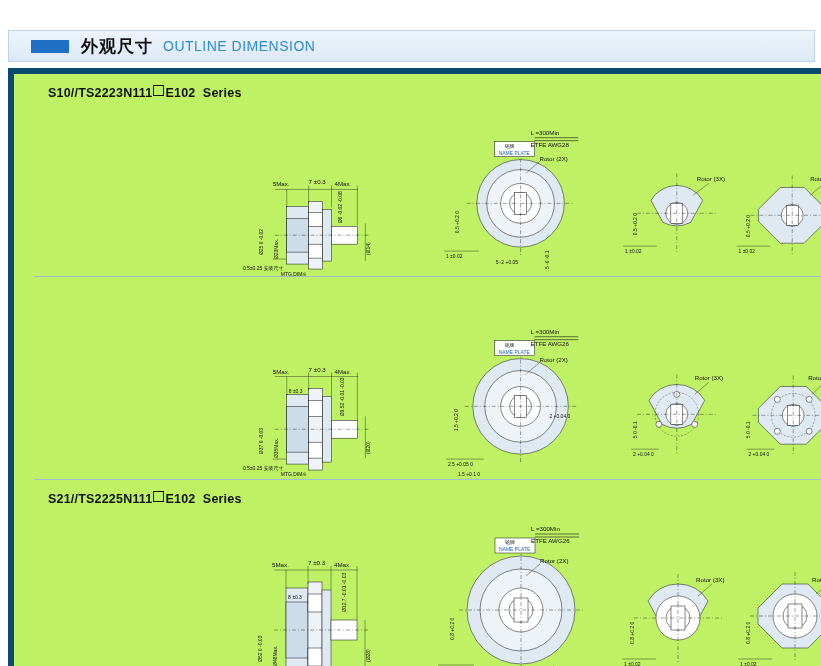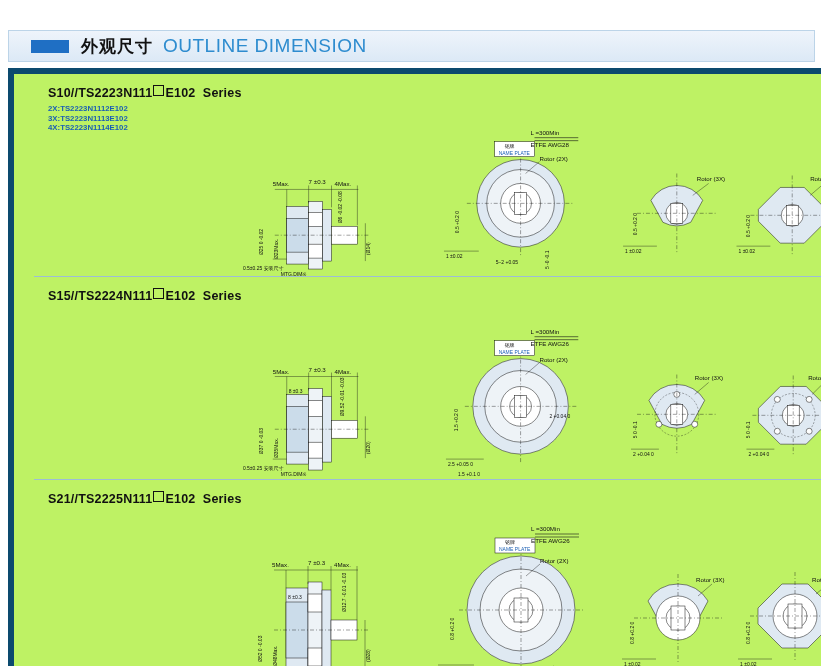--- a/index.html
+++ b/index.html
@@ -20,21 +20,21 @@
     border:1px solid #bcd4e8;
     display:flex;align-items:center;
   }
   .header .swatch{
     width:38px;height:13px;background:#1f6fc4;margin-left:22px;margin-right:12px;
   }
   .header .cn{
     font-size:17px;font-weight:bold;color:#111;letter-spacing:1px;
   }
   .header .en{
-    font-size:19px;color:#2e8ccf;margin-left:10px;letter-spacing:.5px;
+    font-size:14px;color:#2e8ccf;margin-left:10px;letter-spacing:.5px;
   }
 
   
   .frame{
     position:absolute;left:8px;top:44px;width:803px;height:614px;
     border:6px solid #0c4a6e;
     background:#bef264;
     padding-left:20px;
   }
   .section{
@@ -84,25 +84,20 @@
     <div class="cn">外观尺寸</div>
     <div class="en">OUTLINE DIMENSION</div>
   </div>
 
   <div class="frame">
 
     <div class="section">
       <div class="sec-title">
         <span>S10//TS2223N111</span><span class="box"></span><span>E102</span>&nbsp;&nbsp;<span>Series</span>
       </div>
-      <div class="variants">
-        <div>2X:TS2223N1112E102</div>
-        <div>3X:TS2223N1113E102</div>
-        <div>4X:TS2223N1114E102</div>
-      </div>
 
       <svg class="canvas" width="803" height="203" viewBox="0 0 803 203">
 
         <g>
 
           <rect class="fill-l" x="252" y="133" width="22" height="58"></rect>
           <rect class="fill-m" x="252" y="145" width="22" height="34"></rect>
 
           <rect class="fill-g" x="274" y="128" width="14" height="68"></rect>
           <rect class="fill-w" x="274" y="139" width="14" height="14"></rect>
@@ -185,23 +180,20 @@
           <line class="ln-t" x1="778" y1="122" x2="792" y2="110"></line>
           <text class="lbl" x="778" y="108">Rotor (4X)</text>
           <text class="lbl-s" x="718" y="164" transform="rotate(-90 718 164)">0.5 +0.2 0</text>
           <text class="lbl-s" x="706" y="180">1 ±0.02</text>
           <line class="ln-t" x1="704" y1="173" x2="738" y2="173"></line>
         </g>
       </svg>
     </div>
 
     <div class="section">
-      <div class="sec-title">
-        <span>S15//TS2224N111</span><span class="box"></span><span>E102</span>&nbsp;&nbsp;<span>Series</span>
-      </div>
 
       <svg class="canvas" width="803" height="203" viewBox="0 0 803 203">
         <g>
           <rect class="fill-l" x="252" y="118" width="22" height="70"></rect>
           <rect class="fill-m" x="252" y="130" width="22" height="46"></rect>
           <rect class="fill-g" x="274" y="112" width="14" height="82"></rect>
           <rect class="fill-w" x="274" y="124" width="14" height="16"></rect>
           <rect class="fill-w" x="274" y="166" width="14" height="16"></rect>
           <rect class="fill-l" x="288" y="120" width="9" height="66"></rect>
           <rect class="fill-w" x="297" y="144" width="26" height="18"></rect>

